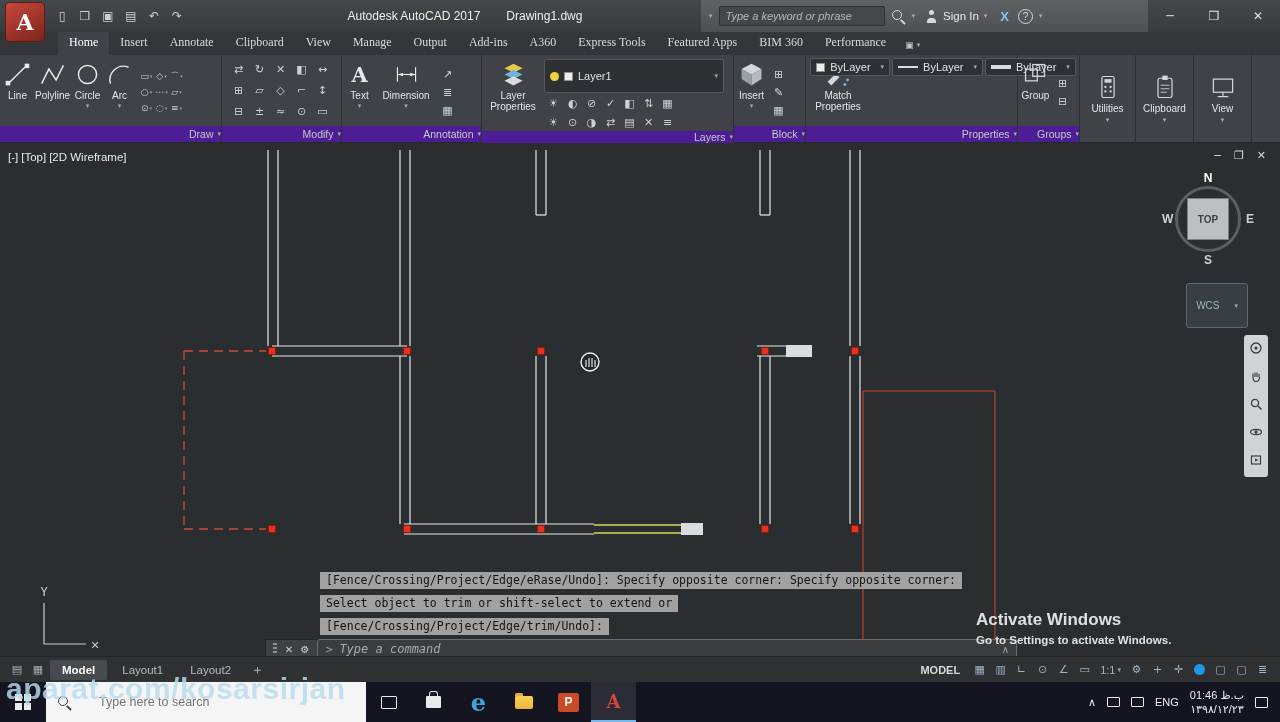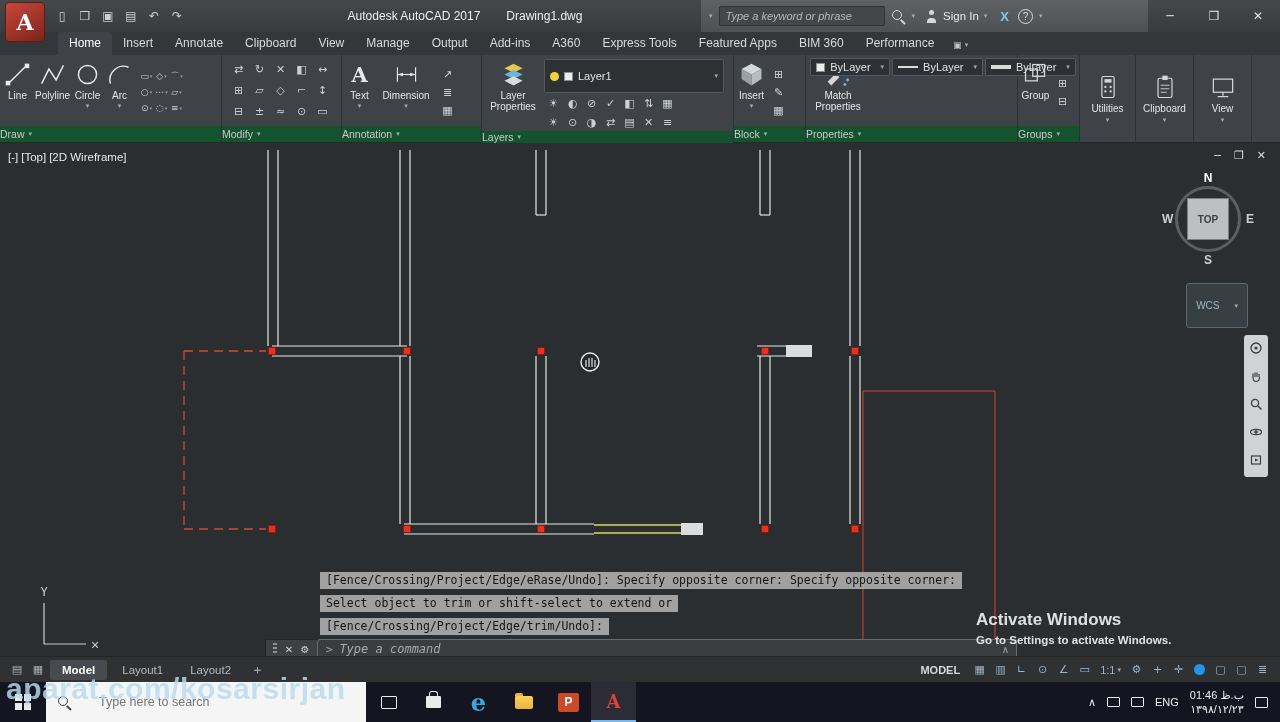--- a/index.html
+++ b/index.html
@@ -28,29 +28,29 @@
   .person::after  { content:""; position:absolute; left:2px; bottom:0; width:9px; height:5px; border-radius:4px 4px 0 0; background:#d6d9da; }
   .ic-signin { display:flex; align-items:center; gap:5px; font-size:11.5px; color:#e6e8e9; padding:0 4px; }
   .ic-x { color:#7fc6f2; font-weight:bold; font-size:13px; padding:0 3px; }
   .ic-help { width:15px; height:15px; border:1.5px solid #d6d9da; border-radius:50%; color:#d6d9da; font-size:10px; display:flex; align-items:center; justify-content:center; }
   .winctl { position:absolute; right:0; top:0; width:132px; height:32px; display:flex; }
   .wbtn { flex:1; display:flex; align-items:center; justify-content:center; color:#e0e2e3; font-size:12px; font-family:"DejaVu Sans"; }
 
   
   .tabbar { height:23px; background:#34373a; display:flex; align-items:flex-end; padding-left:58px; flex:none; }
   .tabs { display:flex; height:100%; align-items:flex-end; }
-  .tabs span { padding:4px 11px 5px; font-size:12px; color:#d8dadb; white-space:nowrap; cursor:default; }
+  .tabs span { padding:4px 11px 5px; font-size:12px; color:#d8dadb; white-space:nowrap; cursor:default;font-family:Liberation Serif, serif; }
   .tabs span:first-child { background:#3f4347; color:#fff; border-radius:3px 3px 0 0; }
   .tab-extra { margin-left:8px; padding-bottom:5px; color:#c3c6c8; font-size:9px; display:flex; gap:3px; align-items:center; }
 
   
   .ribbon { height:88px; background:#3f4347; display:flex; border-bottom:1px solid #26282a; flex:none; }
   .rpanel { display:flex; flex-direction:column; border-right:1px solid #2e3134; flex:none; }
   .rbody { flex:1; display:flex; align-items:stretch; padding:3px 3px 0; gap:3px; }
-  .rlabel { height:16px; display:flex; align-items:center; justify-content:flex-start; gap:4px; font-size:10.5px; color:#c7cacc; background:#14532d; }
+  .rlabel { height:16px; display:flex; align-items:center; justify-content:flex-end; gap:4px; font-size:10.5px; color:#c7cacc; background:#4c1d95; }
   .bigtool { display:flex; flex-direction:column; align-items:center; gap:1px; padding-top:2px; }
   .bigtool svg { width:29px; height:29px; flex:none; }
   .blabel { font-size:10px; color:#e3e5e6; text-align:center; line-height:1.1; }
   .mini { width:19px; height:17px; display:inline-flex; align-items:center; justify-content:center; font-size:11px; color:#ccd1d4; }
   .gridm { display:grid; grid-template-columns:repeat(3,15px); grid-auto-rows:16px; align-content:center; margin-left:2px; }
   .gridm .mini { width:15px; height:16px; font-size:9px; }
   .gridm .mini::after { content:"▾"; font-size:5px; color:#9a9ea1; margin-left:1px; font-family:"DejaVu Sans"; }
   .grid5 { display:grid; grid-template-columns:repeat(5,21px); grid-auto-rows:21px; align-content:center; }
   .minicol { display:flex; flex-direction:column; justify-content:center; gap:1px; }
   .lrows { display:flex; flex-direction:column; justify-content:flex-start; gap:2px; width:180px; padding-top:1px; }

